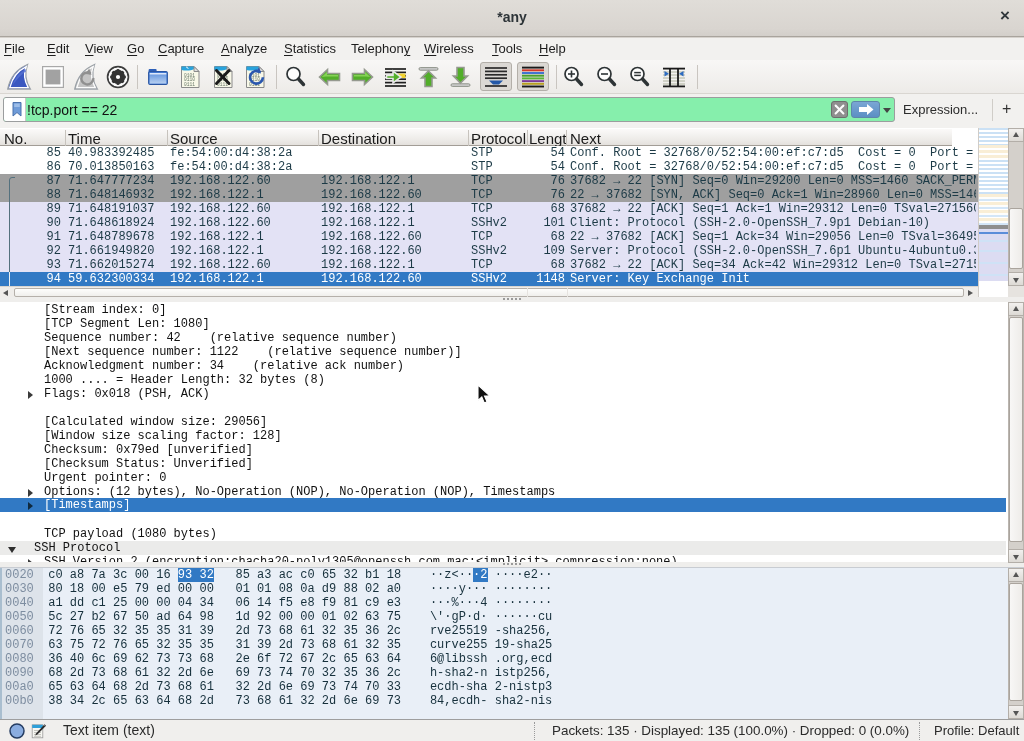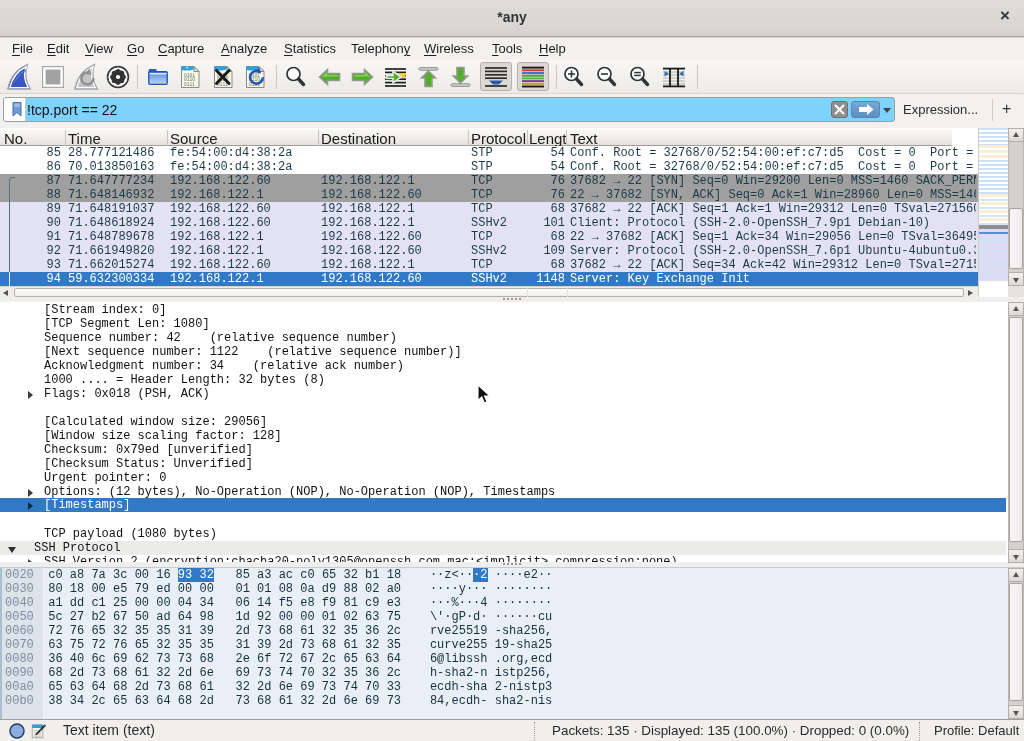--- a/index.html
+++ b/index.html
@@ -15,21 +15,21 @@
 #menubar span{position:absolute;top:3px}
 #menubar u{text-decoration:underline;text-underline-offset:2px}
 
 #toolbar{position:absolute;left:0;top:60px;width:1024px;height:34px;
  background:linear-gradient(#f8f7f6,#edebe8);border-bottom:1px solid #d9d6d1}
 #toolbar svg{position:absolute;top:5px}
 .tsep{position:absolute;top:5px;width:1px;height:24px;background:#c9c5c0}
 .pressed{position:absolute;top:2px;width:32px;height:29px;background:#dbd8d4;border:1px solid #b3afa9;border-radius:3px}
 
 #filterbar{position:absolute;left:0;top:94px;width:1024px;height:34px;background:#f2f1ef}
-#finput{position:absolute;left:3px;top:3px;width:892px;height:25px;background:#7dd3fc;border:1px solid #9b9d9e;border-radius:3px}
+#finput{position:absolute;left:3px;top:3px;width:892px;height:25px;background:#86efac;border:1px solid #9b9d9e;border-radius:3px}
 #fbook{position:absolute;left:0;top:0;width:22px;height:23px;background:#fff;border-right:1px solid #c8c8c8;border-radius:2px 0 0 2px}
 #ftext{position:absolute;left:23px;top:4px;font-size:14px;color:#111}
 #fx{position:absolute;right:46px;top:3px;width:17px;height:17px}
 #fgo{position:absolute;right:14px;top:3px;width:29px;height:17px;border:1px solid #5f85aa;border-radius:3px;background:linear-gradient(#7aa6d4,#5b8fc4)}
 #fdrop{position:absolute;right:3px;top:10px;width:0;height:0;border:4px solid transparent;border-top:5px solid #444;}
 #fexpr{position:absolute;left:903px;top:8px;font-size:13px;color:#2c2c2c}
 #fsep{position:absolute;left:992px;top:5px;width:1px;height:22px;background:#d0cdc8}
 #fplus{position:absolute;left:1002px;top:6px;font-size:16px;color:#333}
 
 #plist{position:absolute;left:0;top:128px;width:1024px;height:171px;background:#fff}
@@ -69,21 +69,21 @@
 #vs3{position:absolute;left:1008px;top:568px;width:16px;height:151px}
 
 #status{position:absolute;left:0;top:719px;width:1024px;height:22px;background:#f0efed;border-top:1px solid #9e9e9e;font-size:13px;color:#2b2b2b}
 </style></head>
 <body>
 <div id="titlebar">
     <div id="title">*any</div>
     <div id="closex">×</div>
   </div>
 <div id="menubar">
-<span style="left:12px"><u>F</u>ile</span>
+<span style="left:4px"><u>F</u>ile</span>
 <span style="left:47px"><u>E</u>dit</span>
 <span style="left:85px"><u>V</u>iew</span>
 <span style="left:127px"><u>G</u>o</span>
 <span style="left:158px"><u>C</u>apture</span>
 <span style="left:221px"><u>A</u>nalyze</span>
 <span style="left:284px"><u>S</u>tatistics</span>
 <span style="left:351px">Telephon<u>y</u></span>
 <span style="left:424px"><u>W</u>ireless</span>
 <span style="left:492px"><u>T</u>ools</span>
 <span style="left:539px"><u>H</u>elp</span>
@@ -296,24 +296,24 @@
     <i style="left:68px">Time</i>
       <b style="left:167px"></b>
     <i style="left:170px">Source</i>
       <b style="left:318px"></b>
     <i style="left:321px">Destination</i>
       <b style="left:468px"></b>
     <i style="left:471px">Protocol</i>
       <b style="left:527px"></b>
     <i style="left:529px;width:37px;overflow:hidden">Length</i>
       <b style="left:566px"></b>
-    <i style="left:570px">Text</i>
+    <i style="left:570px">Next</i>
   </div>
   <div id="rows">
-    <div class="prow" style="top:18px;background:#fff"><s class="c0">85</s><s class="c1">28.777121486</s><s class="c2">fe:54:00:d4:38:2a</s><s class="c3"></s><s class="c4">STP</s><s class="c5">54</s><s class="c6">Conf. Root = 32768/0/52:54:00:ef:c7:d5  Cost = 0  Port = 0x8001</s></div>
+    <div class="prow" style="top:18px;background:#fff"><s class="c0">85</s><s class="c1">40.983392485</s><s class="c2">fe:54:00:d4:38:2a</s><s class="c3"></s><s class="c4">STP</s><s class="c5">54</s><s class="c6">Conf. Root = 32768/0/52:54:00:ef:c7:d5  Cost = 0  Port = 0x8001</s></div>
     <div class="prow" style="top:32px;background:#fff"><s class="c0">86</s><s class="c1">70.013850163</s><s class="c2">fe:54:00:d4:38:2a</s><s class="c3"></s><s class="c4">STP</s><s class="c5">54</s><s class="c6">Conf. Root = 32768/0/52:54:00:ef:c7:d5  Cost = 0  Port = 0x8001</s></div>
     <div class="prow" style="top:46px;background:#9f9f9f"><s class="c0">87</s><s class="c1">71.647777234</s><s class="c2">192.168.122.60</s><s class="c3">192.168.122.1</s><s class="c4">TCP</s><s class="c5">76</s><s class="c6">37682 → 22 [SYN] Seq=0 Win=29200 Len=0 MSS=1460 SACK_PERM=1 TSval=271560770 TSecr=0 WS=128</s></div>
     <div class="prow" style="top:60px;background:#9f9f9f"><s class="c0">88</s><s class="c1">71.648146932</s><s class="c2">192.168.122.1</s><s class="c3">192.168.122.60</s><s class="c4">TCP</s><s class="c5">76</s><s class="c6">22 → 37682 [SYN, ACK] Seq=0 Ack=1 Win=28960 Len=0 MSS=1460 SACK_PERM=1 TSval=3649512247 TSecr=271560770 WS=128</s></div>
     <div class="prow" style="top:74px;background:#e3e2f5"><s class="c0">89</s><s class="c1">71.648191037</s><s class="c2">192.168.122.60</s><s class="c3">192.168.122.1</s><s class="c4">TCP</s><s class="c5">68</s><s class="c6">37682 → 22 [ACK] Seq=1 Ack=1 Win=29312 Len=0 TSval=271560771 TSecr=3649512247</s></div>
     <div class="prow" style="top:88px;background:#e3e2f5"><s class="c0">90</s><s class="c1">71.648618924</s><s class="c2">192.168.122.60</s><s class="c3">192.168.122.1</s><s class="c4">SSHv2</s><s class="c5">101</s><s class="c6">Client: Protocol (SSH-2.0-OpenSSH_7.9p1 Debian-10)</s></div>
     <div class="prow" style="top:102px;background:#e3e2f5"><s class="c0">91</s><s class="c1">71.648789678</s><s class="c2">192.168.122.1</s><s class="c3">192.168.122.60</s><s class="c4">TCP</s><s class="c5">68</s><s class="c6">22 → 37682 [ACK] Seq=1 Ack=34 Win=29056 Len=0 TSval=3649512247 TSecr=271560771</s></div>
     <div class="prow" style="top:116px;background:#e3e2f5"><s class="c0">92</s><s class="c1">71.661949820</s><s class="c2">192.168.122.1</s><s class="c3">192.168.122.60</s><s class="c4">SSHv2</s><s class="c5">109</s><s class="c6">Server: Protocol (SSH-2.0-OpenSSH_7.6p1 Ubuntu-4ubuntu0.3)</s></div>
     <div class="prow" style="top:130px;background:#e3e2f5"><s class="c0">93</s><s class="c1">71.662015274</s><s class="c2">192.168.122.60</s><s class="c3">192.168.122.1</s><s class="c4">TCP</s><s class="c5">68</s><s class="c6">37682 → 22 [ACK] Seq=34 Ack=42 Win=29312 Len=0 TSval=271560785 TSecr=3649512261</s></div>
     <div class="prow" style="top:144px;background:#3179c4;color:#fff"><s class="c0">94</s><s class="c1">59.632300334</s><s class="c2">192.168.122.1</s><s class="c3">192.168.122.60</s><s class="c4">SSHv2</s><s class="c5">1148</s><s class="c6">Server: Key Exchange Init</s></div>
     <svg style="position:absolute;left:0;top:46px" width="20" height="125" viewBox="0 0 20 125">

